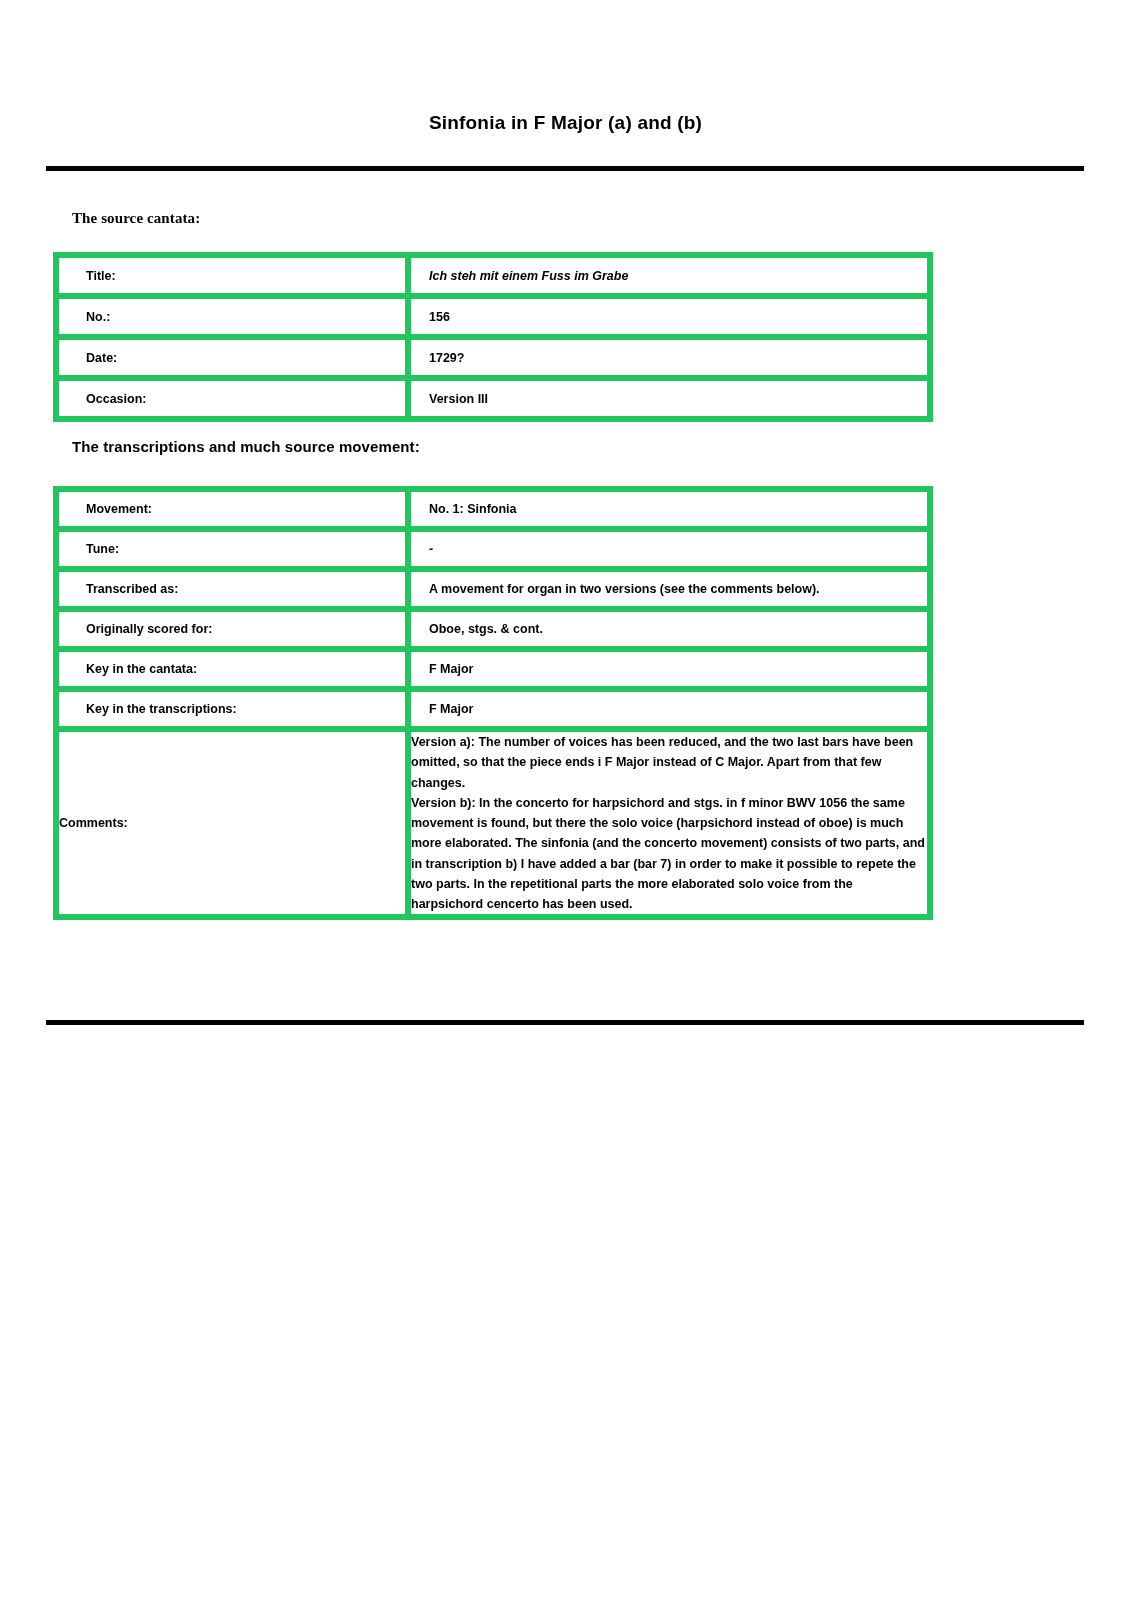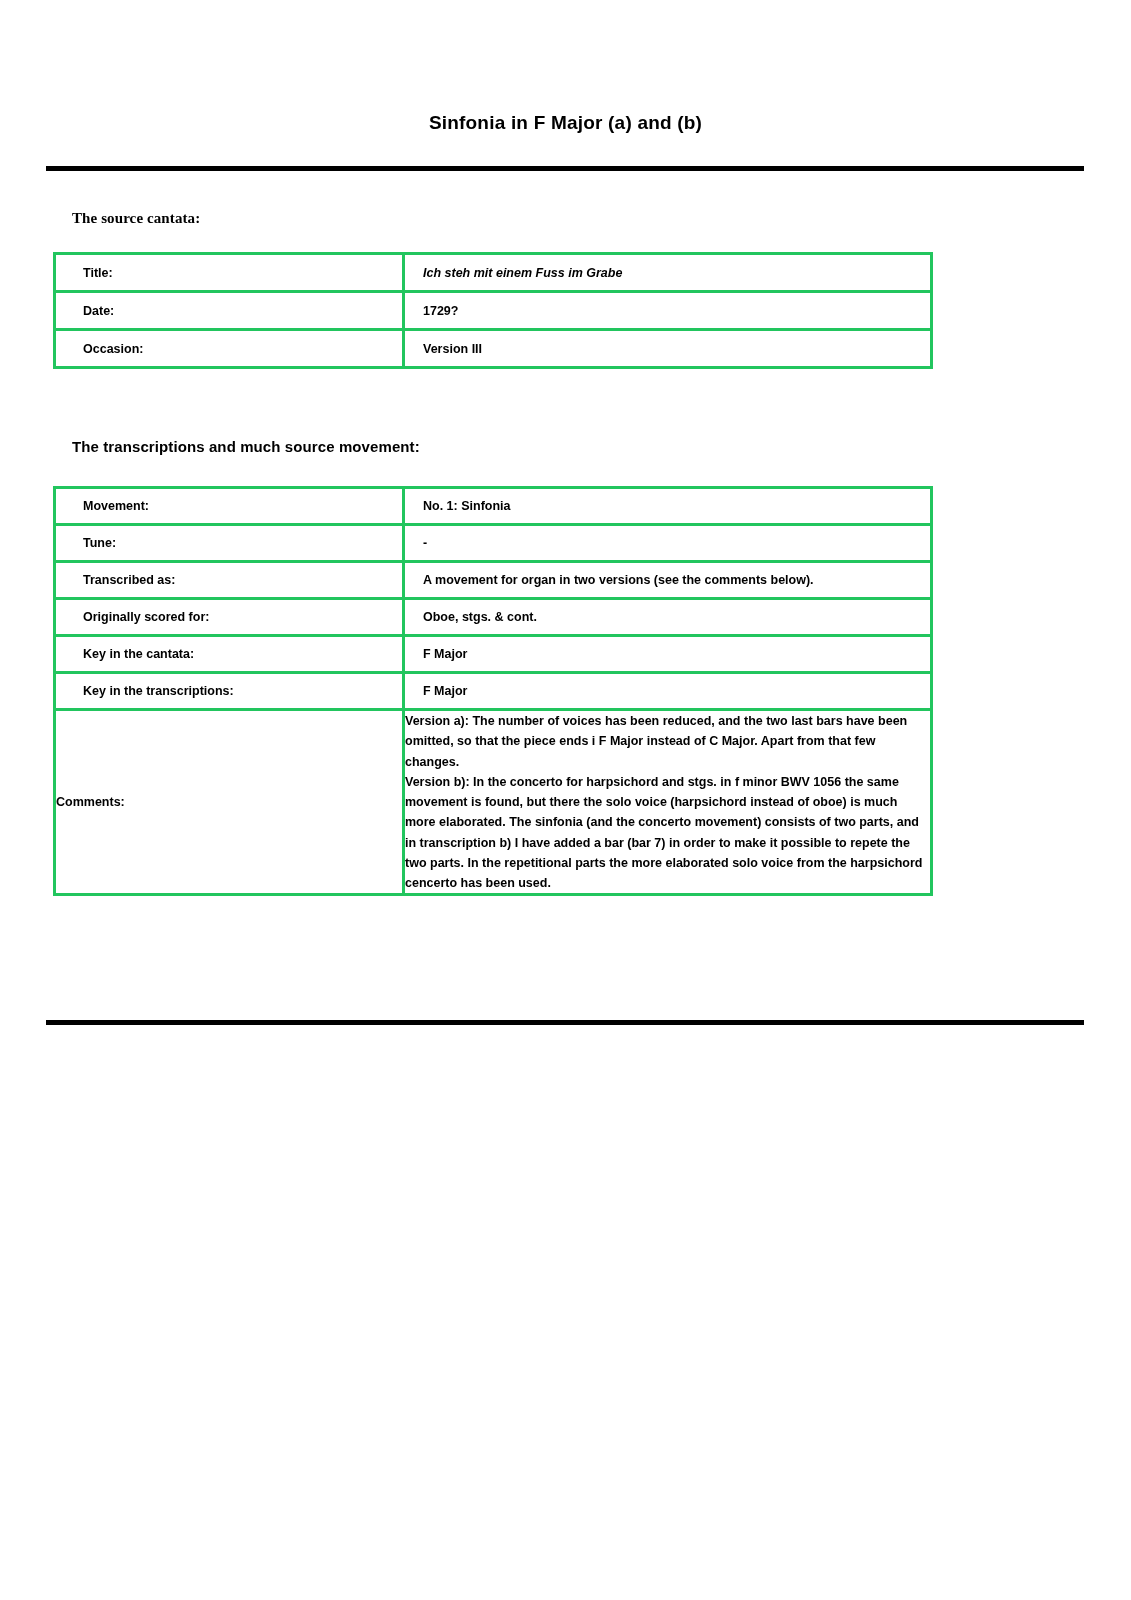--- a/index.html
+++ b/index.html
@@ -61,21 +61,21 @@
 
   
   table.spec {
     position: absolute;
     left: 53px;
     width: 880px;
     border-collapse: collapse;
     table-layout: fixed;
   }
   table.spec td {
-    border: 3px solid #22c55e;
+    border: 6px solid #22c55e;
     padding: 0;
     vertical-align: middle;
     font-size: 12.5px;
   }
   table.spec td.label {
     width: 319px;
     padding: 10px 0 10px 27px;
     font-weight: bold;
   }
   table.spec td.value {
@@ -122,20 +122,24 @@
 
   <div class="section-heading heading-1">The source cantata:</div>
 
   <table class="spec" id="table-source">
     <tbody>
       <tr>
         <td class="label">Title:</td>
         <td class="value value-italic">Ich steh mit einem Fuss im Grabe</td>
       </tr>
       <tr>
+        <td class="label">No.:</td>
+        <td class="value">156</td>
+      </tr>
+      <tr>
         <td class="label">Date:</td>
         <td class="value">1729?</td>
       </tr>
       <tr>
         <td class="label">Occasion:</td>
         <td class="value">Version III</td>
       </tr>
     </tbody>
   </table>
 

